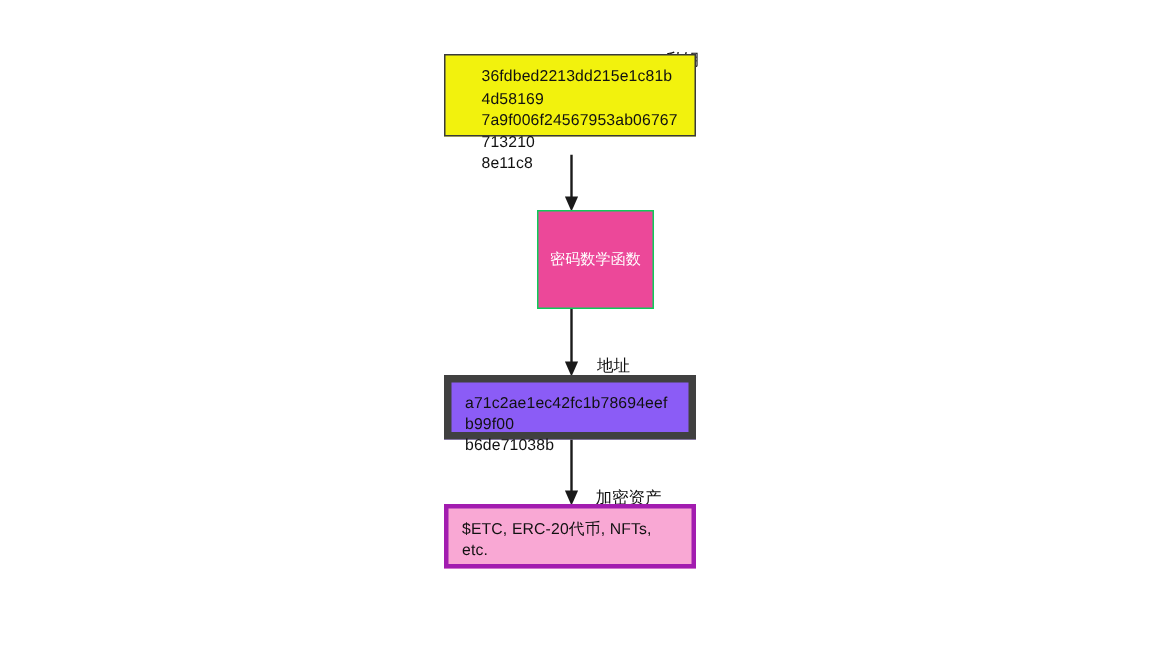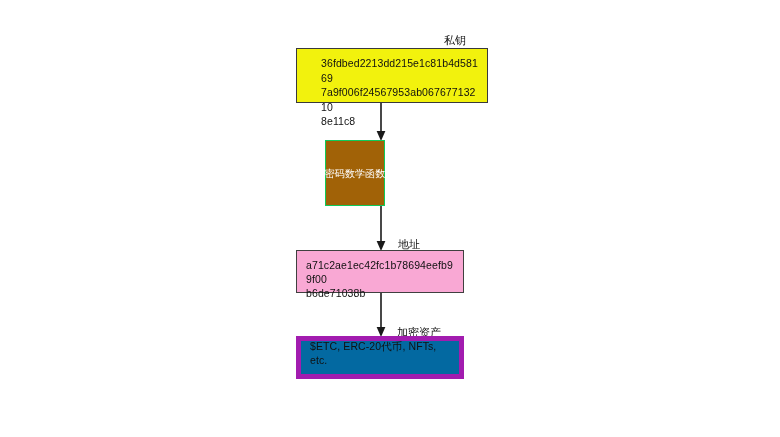--- a/index.html
+++ b/index.html
@@ -35,71 +35,71 @@
     line-height: 14px;
     color: #111111;
     letter-spacing: 0.1px;
     word-break: break-all;
     white-space: pre-line;
   }
 
   
   #node-private-key {
     left: 296px;
-    top: 48px;
-    width: 192px;
+    top: 36px;
+    width: 168px;
     height: 55px;
     background: #f2f20d;
     border: 1px solid #39393b;
     align-items: flex-start;
     padding-left: 24px;
   }
   #node-private-key .node-text {
     font-size: 10.5px;
     line-height: 14.5px;
   }
 
   
   #node-crypto-function {
-    left: 325px;
+    left: 358px;
     top: 140px;
-    width: 60px;
+    width: 78px;
     height: 66px;
-    background: #a16207;
+    background: #ec4899;
     border: 1px solid #0ecb5a;
     justify-content: center;
     text-align: center;
   }
   #node-crypto-function .node-text {
     color: #ffffff;
     font-size: 10px;
     line-height: 13px;
     word-break: keep-all;
   }
 
   
   #node-address {
     left: 296px;
     top: 250px;
     width: 168px;
     height: 43px;
-    background: #f9a8d4;
-    border: 1px solid #404040;
+    background: #8b5cf6;
+    border: 5px solid #404040;
     align-items: flex-start;
   }
 
   
   #node-crypto-assets {
     left: 296px;
     top: 336px;
     width: 168px;
     height: 43px;
-    background: #0369a1;
-    border: 5px solid #a21caf;
-    align-items: flex-end;
+    background: #f9a8d4;
+    border: 3px solid #a21caf;
+    align-items: flex-start;
   }
   #node-crypto-assets .node-text {
     word-break: keep-all;
   }
 
   
   .edge-label {
     position: absolute;
     font-size: 11px;
     color: #111111;

